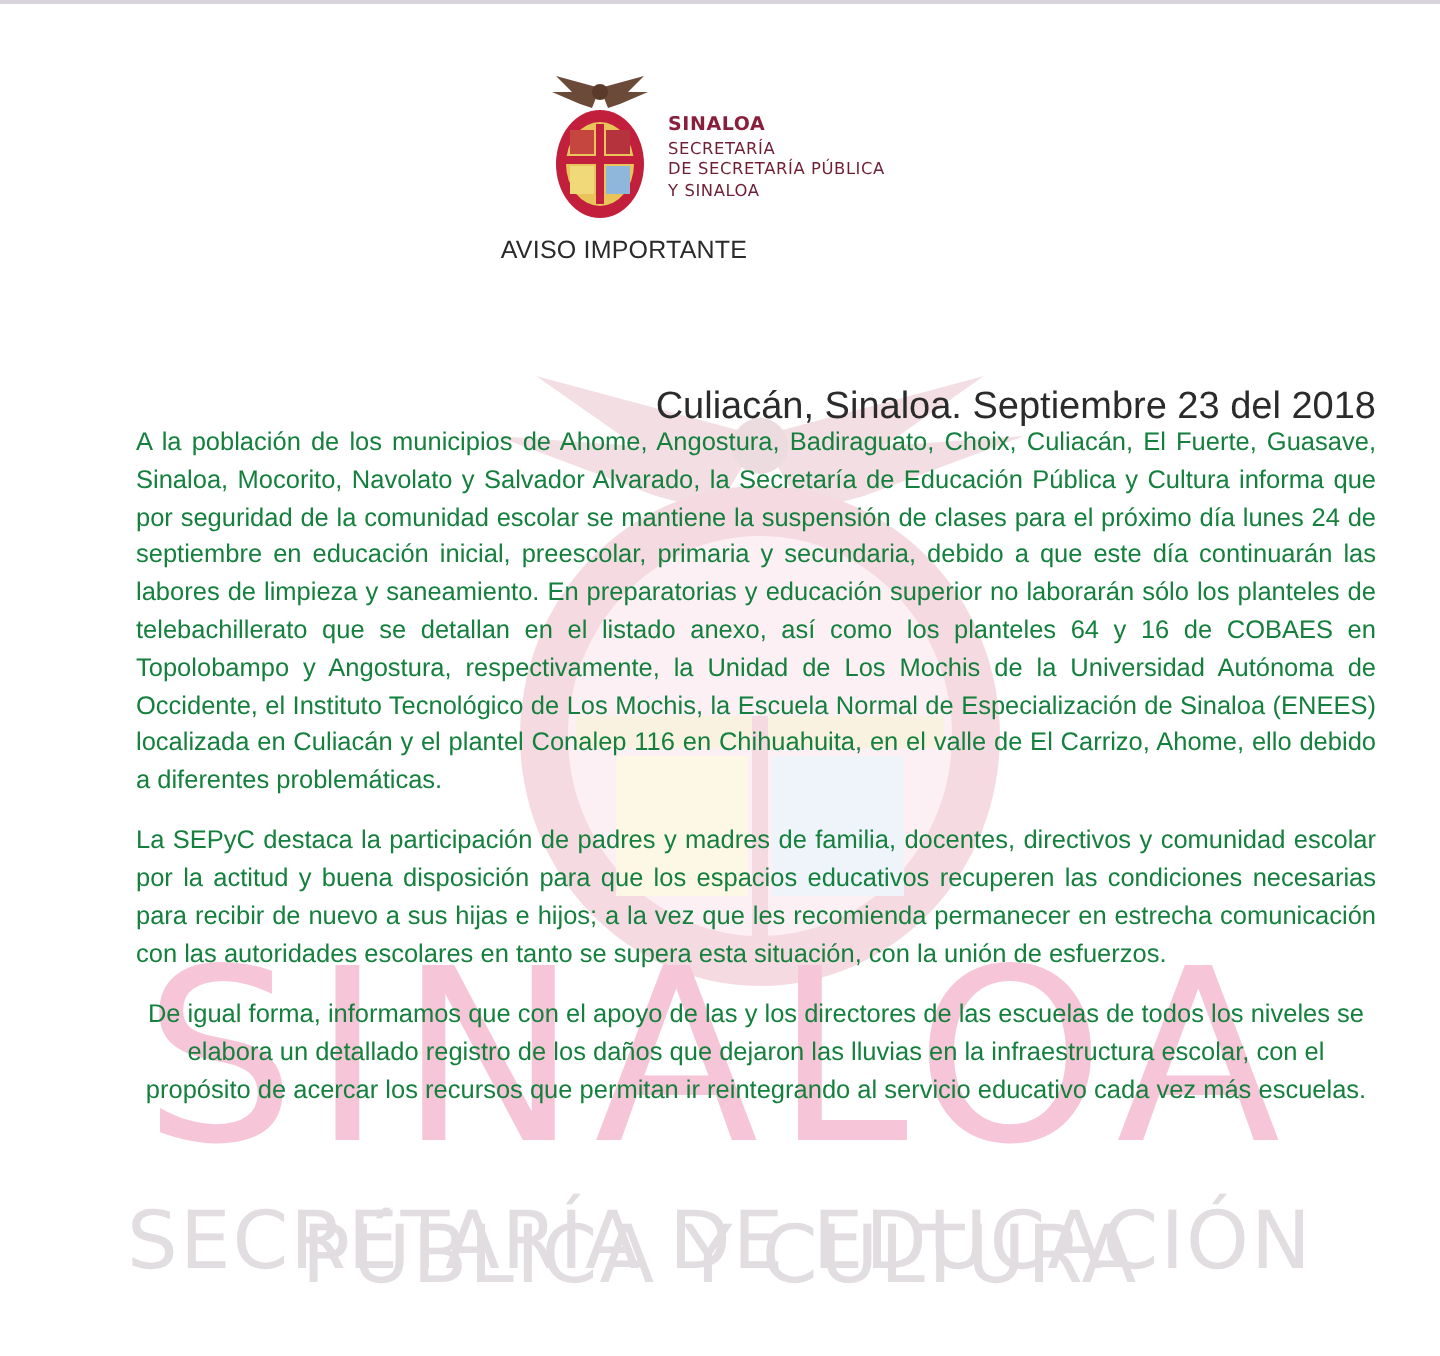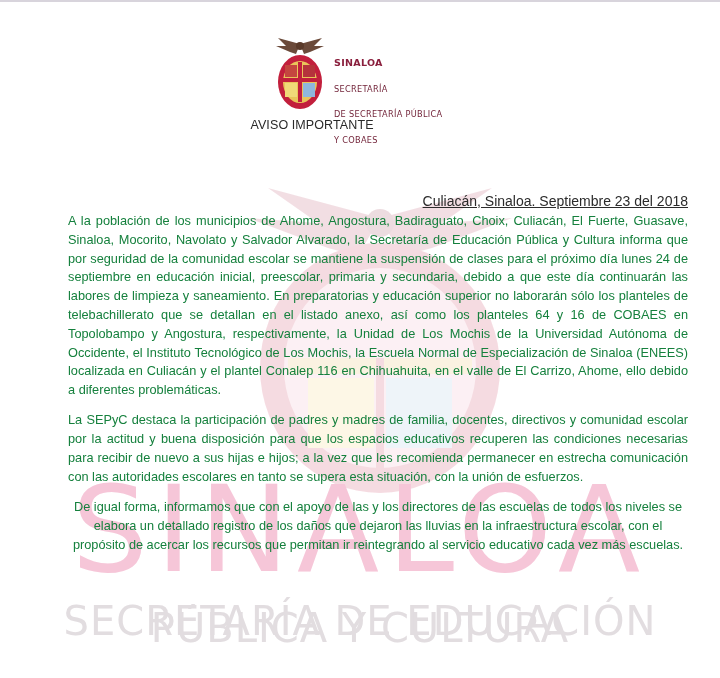--- a/index.html
+++ b/index.html
@@ -25,30 +25,30 @@
       color: #e2dde0; line-height: 1;
     }
     .wm-line1 { top: 590px; margin-top: 11px; }
     .wm-line2 { top: 608px; }
 
     
     .header { position: absolute; left: 272px; top: 36px; width: 220px; height: 80px; }
     .crest { position: absolute; left: 2px; top: 0; width: 52px; height: 76px; }
     .brand { position: absolute; left: 62px; top: 22px; line-height: 10.5px; font-family: "DejaVu Sans", sans-serif; }
     .brand .b1 { font-size: 9.5px; font-weight: bold; color: #8a1f3d; letter-spacing: 0.3px; }
-    .brand .b2 { font-size: 8.2px; color: #6f1f35; letter-spacing: 0.3px; margin-top: 15px; }
+    .brand .b2 { font-size: 8.2px; color: #6f1f35; letter-spacing: 0.3px; }
     .notice-title {
       position: absolute; left: 0; width: 624px; top: 118px; text-align: center;
       font-size: 12.5px; color: #2a2a2a; letter-spacing: 0.1px;
     }
 
     
     .dateline {
       position: absolute; right: 32px; top: 193px;
-      font-family: "Liberation Sans", sans-serif; font-size: 14px; color: #2b2b2b; text-decoration: underline;
+      font-family: "Liberation Sans", sans-serif; font-size: 19px; color: #2b2b2b;
     }
     .content {
       position: absolute; left: 68px; top: 212px; width: 620px;
       font-family: "Liberation Sans", sans-serif; font-size: 12.75px; line-height: 18.8px; color: #15803d;
     }
     .content p { margin: 0 0 11.5px 0; text-align: justify; }
     .content p.nojust { text-align: center; }
   </style>
 </head>
 <body>
@@ -84,21 +84,21 @@
     <rect x="24" y="26" width="4" height="40" fill="#c21f3c"></rect>
     <rect x="11" y="47" width="12" height="14" fill="#f0d978"></rect>
     <rect x="29" y="47" width="12" height="14" fill="#8fb7dc"></rect>
     <rect x="11" y="29" width="12" height="12" fill="#c5463f"></rect>
     <rect x="29" y="29" width="12" height="12" fill="#b5333c"></rect>
   </svg>
   <div class="brand">
     <div class="b1">SINALOA</div>
     <div class="b2">SECRETARÍA</div>
     <div class="b2">DE SECRETARÍA PÚBLICA</div>
-    <div class="b2">Y COBAES</div>
+    <div class="b2">Y SINALOA</div>
   </div>
 </div>
 <div class="notice-title">AVISO IMPORTANTE</div>
 
 <div class="dateline">Culiacán, Sinaloa. Septiembre 23 del 2018</div>
 
 <div class="content">
   <p>A la población de los municipios de Ahome, Angostura, Badiraguato, Choix, Culiacán, El Fuerte, Guasave, Sinaloa, Mocorito, Navolato y Salvador Alvarado, la Secretaría de Educación Pública y Cultura informa que por seguridad de la comunidad escolar se mantiene la suspensión de clases para el próximo día lunes 24 de septiembre en educación inicial, preescolar, primaria y secundaria, debido a que este día continuarán las labores de limpieza y saneamiento. En preparatorias y educación superior no laborarán sólo los planteles de telebachillerato que se detallan en el listado anexo, así como los planteles 64 y 16 de COBAES en Topolobampo y Angostura, respectivamente, la Unidad de Los Mochis de la Universidad Autónoma de Occidente, el Instituto Tecnológico de Los Mochis, la Escuela Normal de Especialización de Sinaloa (ENEES) localizada en Culiacán y el plantel Conalep 116 en Chihuahuita, en el valle de El Carrizo, Ahome, ello debido a diferentes problemáticas.</p>
   <p>La SEPyC destaca la participación de padres y madres de familia, docentes, directivos y comunidad escolar por la actitud y buena disposición para que los espacios educativos recuperen las condiciones necesarias para recibir de nuevo a sus hijas e hijos; a la vez que les recomienda permanecer en estrecha comunicación con las autoridades escolares en tanto se supera esta situación, con la unión de esfuerzos.</p>
   <p class="nojust">De igual forma, informamos que con el apoyo de las y los directores de las escuelas de todos los niveles se elabora un detallado registro de los daños que dejaron las lluvias en la infraestructura escolar, con el propósito de acercar los recursos que permitan ir reintegrando al servicio educativo cada vez más escuelas.</p>

